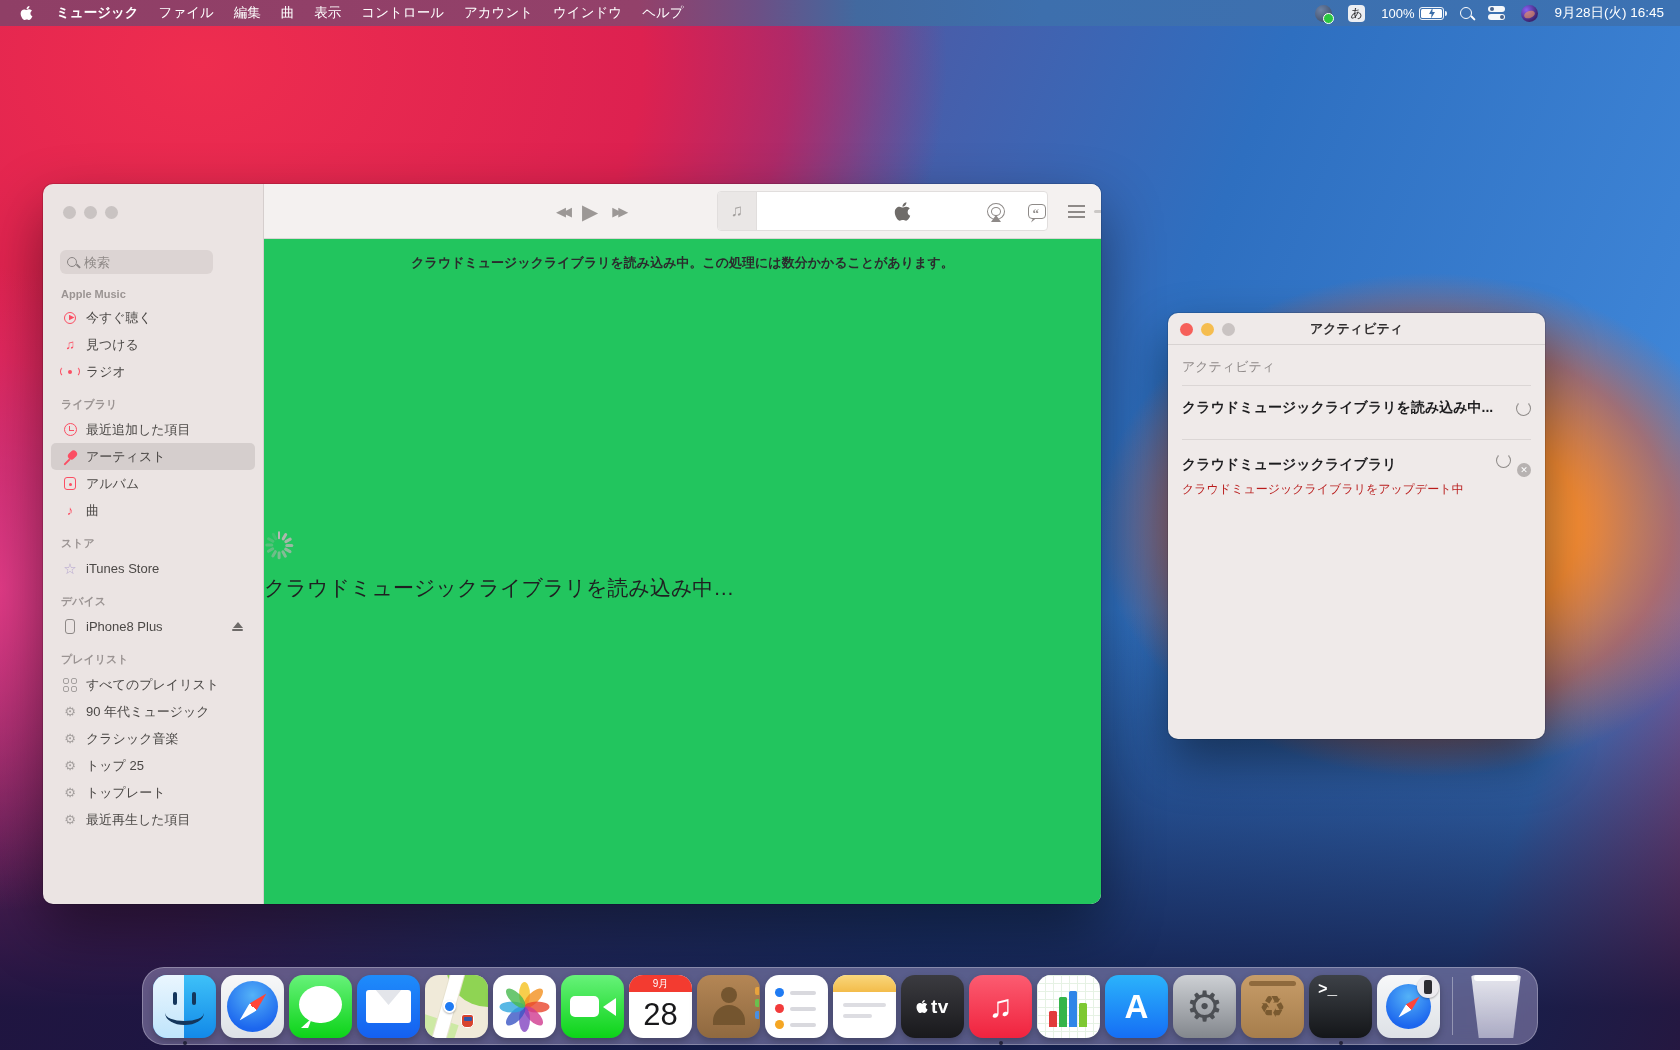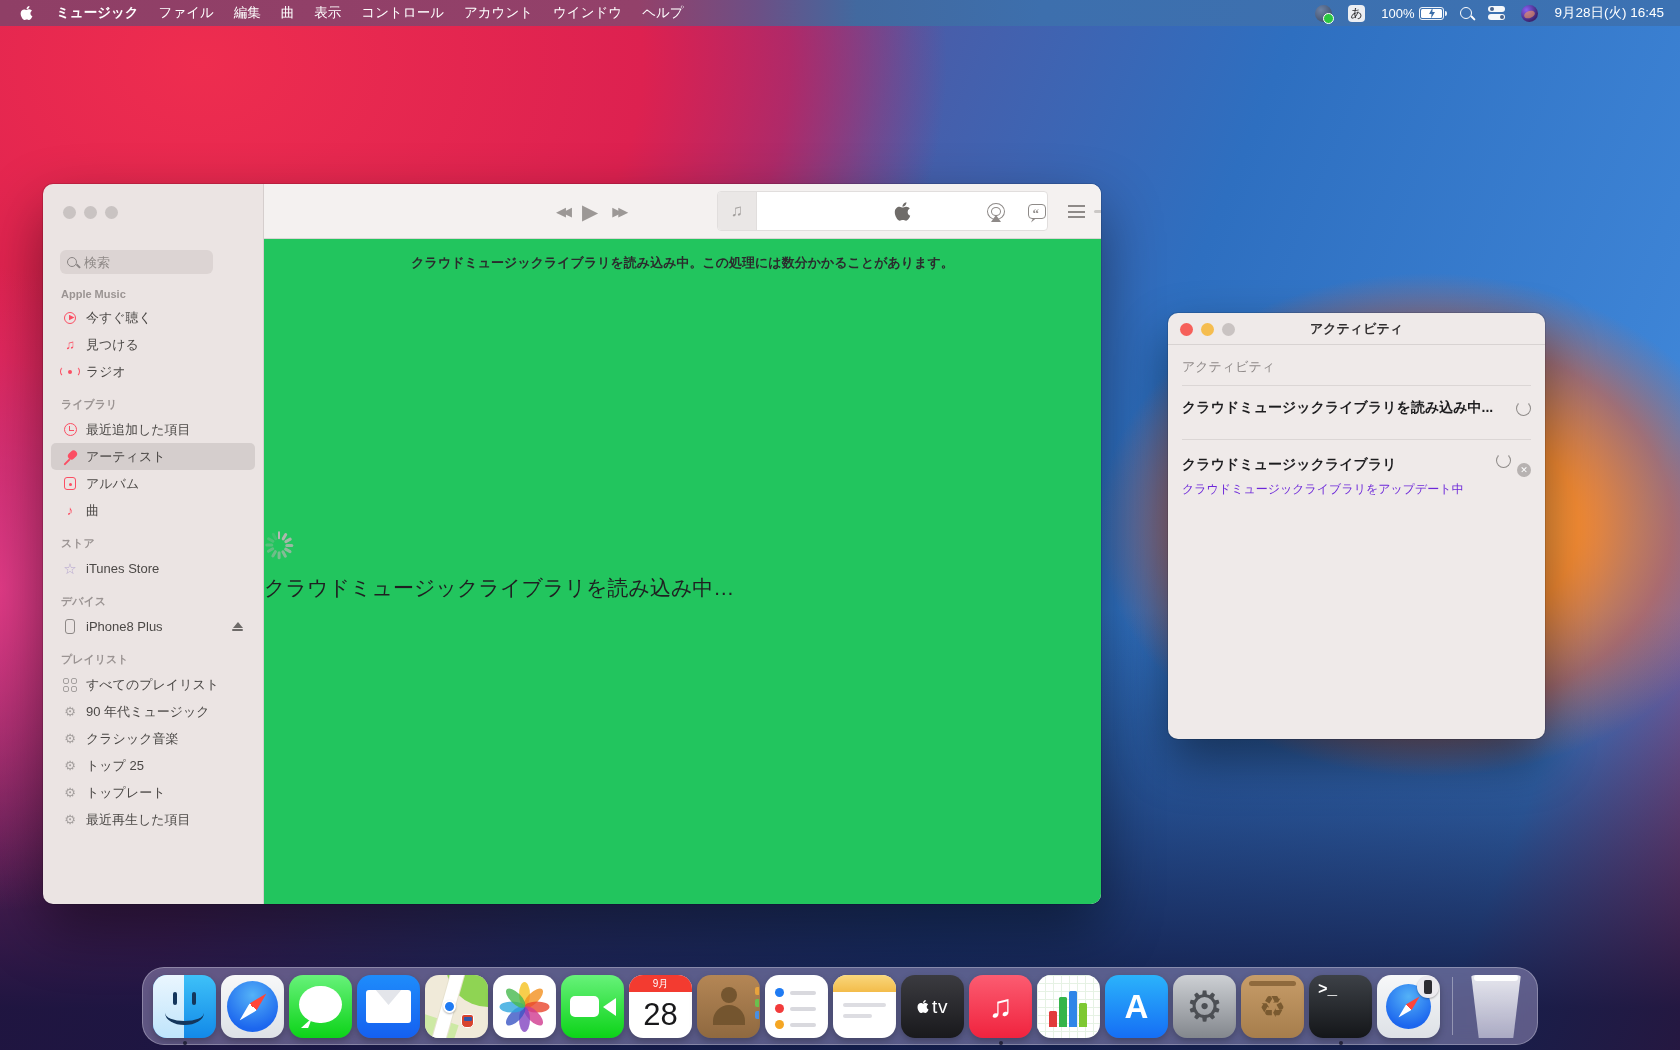--- a/index.html
+++ b/index.html
@@ -155,21 +155,21 @@
   .activity-window{position:absolute;left:1168px;top:313px;width:377px;height:426px;border-radius:10px;
     background:#efeae9;box-shadow:0 22px 50px rgba(0,0,0,.45),0 0 0 1px rgba(0,0,0,.12);overflow:hidden;}
   .aw-titlebar{height:31px;position:relative;border-bottom:1px solid #d8d3d2;display:flex;align-items:center;justify-content:center;}
   .aw-lights{position:absolute;left:12px;top:9px;}
   .aw-title{font-size:13px;font-weight:700;color:#333031;}
   .aw-body{padding:0 14px;}
   .aw-section-label{margin-top:13px;font-size:13px;color:#8f8a89;}
   .aw-divider{height:1px;background:#dbd6d5;margin-top:9px;}
   .aw-task{display:flex;align-items:center;margin-top:13px;}
   .aw-task-title{font-size:14px;font-weight:700;color:#1d1d1f;flex:1;}
-  .aw-task-sub{font-size:12px;color:#6d28d9;margin-top:4px;}
+  .aw-task-sub{font-size:12px;color:#b91c1c;margin-top:4px;}
   .aw-task .arc{flex:none;}
   .aw-cancel{width:14px;height:14px;border-radius:50%;background:#b7b2b1;color:#fff;font-size:9px;font-weight:700;
     display:flex;align-items:center;justify-content:center;margin-left:6px;margin-top:10px;flex:none;line-height:1;}
   .aw-task2-right{display:flex;align-items:flex-start;}
   .t2{margin-top:22px;}
 
   
   .dock{position:absolute;left:50%;bottom:5px;transform:translateX(-50%);height:78px;
     background:rgba(186,176,222,.42);border:1px solid rgba(255,255,255,.28);border-radius:22px;
     display:flex;align-items:flex-start;gap:5px;padding:7px 10px 0;box-sizing:border-box;backdrop-filter:blur(10px);}
@@ -235,21 +235,21 @@
   .rem-row{position:absolute;left:10px;display:flex;align-items:center;gap:6px;}
   .rem-row i{width:9px;height:9px;border-radius:50%;flex:none;}
   .rem-row b{width:26px;height:4px;border-radius:2px;background:#d9d9de;}
   .rem-row.r1{top:13px;}.rem-row.r1 i{background:#1f7bf3;}
   .rem-row.r2{top:29px;}.rem-row.r2 i{background:#f23b3b;}
   .rem-row.r3{top:45px;}.rem-row.r3 i{background:#f5a623;}
   .notes-top{position:absolute;left:0;right:0;top:0;height:17px;background:linear-gradient(180deg,#f9d77c,#f3bc4a);}
   .notes-line{position:absolute;left:10px;right:10px;height:3.5px;border-radius:2px;background:#dddde2;}
   .nl1{top:28px;}.nl2{top:39px;right:24px;}
   .ic-tv{background:linear-gradient(180deg,#3b3b40,#19191c);display:flex;align-items:center;justify-content:center;gap:3px;color:#fff;}
-  .ic-tv .tv-label{font-size:19px;font-weight:400;letter-spacing:.5px;}
+  .ic-tv .tv-label{font-size:19px;font-weight:700;letter-spacing:.5px;}
   .ic-music{background:linear-gradient(180deg,#fc5c71,#f0233e);display:flex;align-items:center;justify-content:center;color:#fff;font-size:32px;}
   .num-grid{position:absolute;inset:0;
     background-image:linear-gradient(#e6f2e4 1px,transparent 1px),linear-gradient(90deg,#e6f2e4 1px,transparent 1px);
     background-size:8px 8px;}
   .num-bar{position:absolute;bottom:11px;width:8px;border-radius:1.5px 1.5px 0 0;}
   .nb1{left:12px;height:16px;background:#e23b3b;}
   .nb2{left:22px;height:30px;background:#35b54a;}
   .nb3{left:32px;height:36px;background:#2f86e8;}
   .nb4{left:42px;height:24px;background:#7ec832;}
   .ic-appstore{background:linear-gradient(180deg,#2bb3fb,#156ef5);display:flex;align-items:center;justify-content:center;

